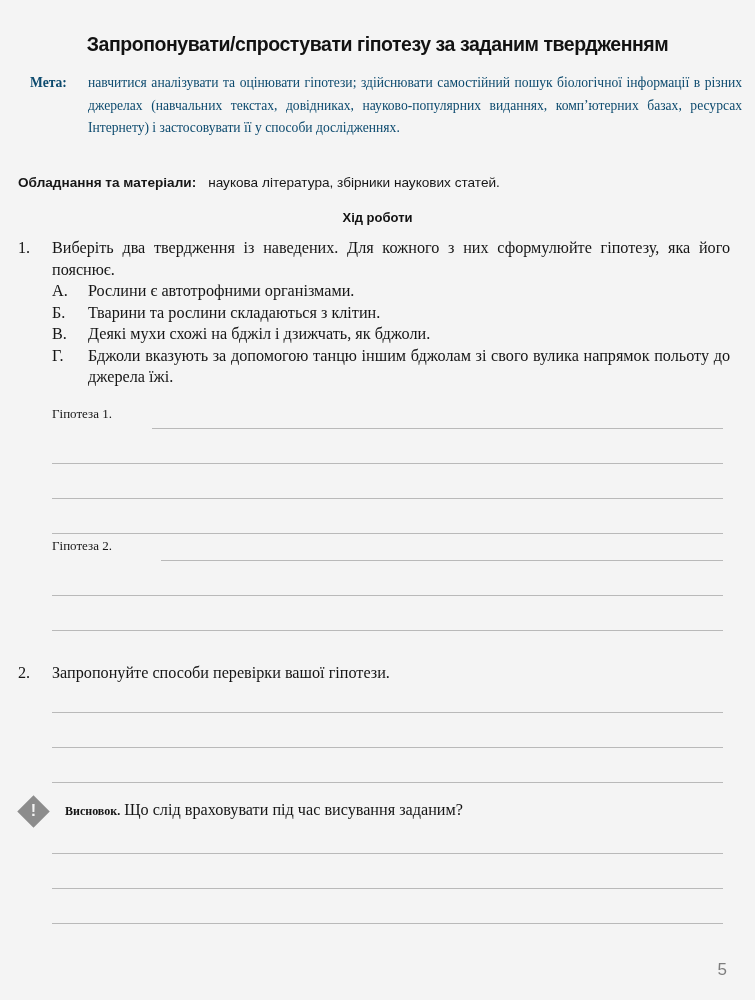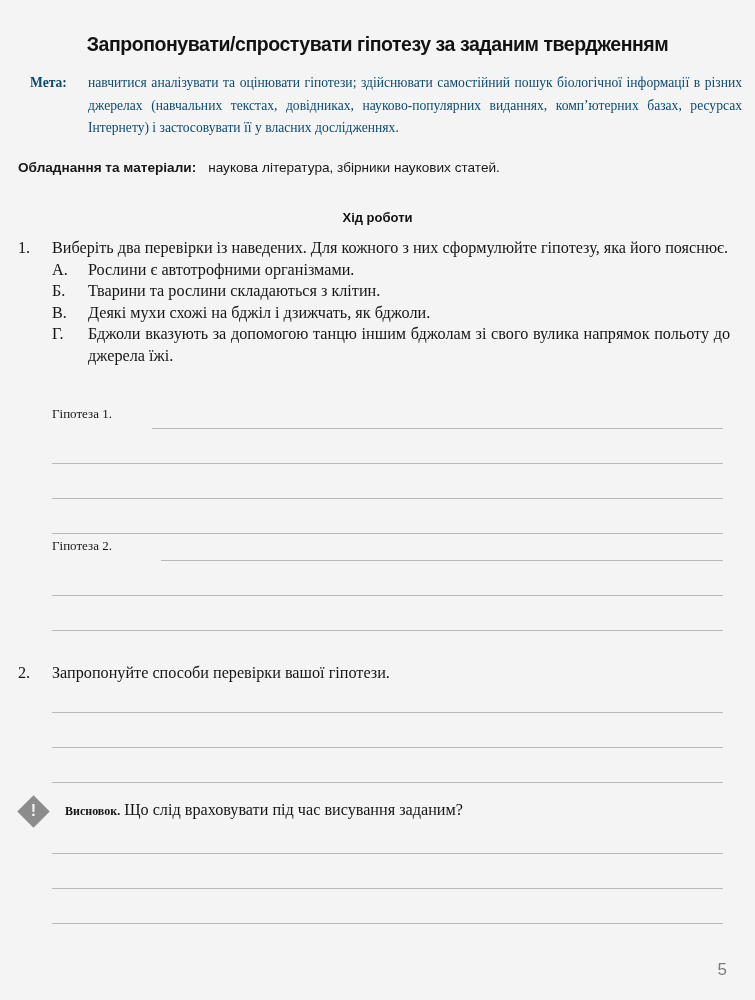--- a/index.html
+++ b/index.html
@@ -82,21 +82,21 @@
   }
   .meta-goal .meta-label {
     position: absolute;
     left: 0;
     top: 0;
   }
   .meta-goal .meta-text { display: block; }
 
   .meta-equipment {
     position: absolute;
-    top: 158px;
+    top: 173px;
     left: 18px;
     width: 712px;
     font-family: "Liberation Sans", "DejaVu Sans", sans-serif;
     font-size: 13.6px;
     line-height: 20px;
     color: #171717;
     white-space: nowrap;
   }
   .meta-equipment .meta-label { font-weight: bold; }
   .meta-equipment .meta-text { padding-left: 12px; }
@@ -253,34 +253,34 @@
 <body>
 
 <div class="page">
 
 
   <div class="pw-title">Запропонувати/спростувати гіпотезу за заданим твердженням</div>
 
   <div class="meta-block">
     <div class="meta-row meta-goal">
       <span class="meta-label">Мета:</span>
-      <span class="meta-text">навчитися аналізувати та оцінювати гіпотези; здійснювати самостійний пошук біологічної інформації в різних джерелах (навчальних текстах, довідниках, науково-популярних виданнях, комп’ютерних базах, ресурсах Інтернету) і застосовувати її у власних дослідженнях.</span>
+      <span class="meta-text">навчитися аналізувати та оцінювати гіпотези; здійснювати самостійний пошук біологічної інформації в різних джерелах (навчальних текстах, довідниках, науково-популярних виданнях, комп’ютерних базах, ресурсах Інтернету) і застосовувати її у способи дослідженнях.</span>
     </div>
   </div>
 
   <div class="meta-equipment">
     <span class="meta-label">Обладнання та матеріали:</span><span class="meta-text">наукова література, збірники наукових статей.</span>
   </div>
 
   <div class="section-heading">Хід роботи</div>
 
   <div class="task task-1">
     <div class="task-head">
       <span class="task-num">1.</span>
-      <span class="task-body">Виберіть два перевірки із наведених. Для кожного з них сформулюйте гіпотезу, яка його пояснює.</span>
+      <span class="task-body">Виберіть два твердження із наведених. Для кожного з них сформулюйте гіпотезу, яка його пояснює.</span>
     </div>
     <ul class="options">
       <li class="option">
         <span class="option-letter">А.</span>
         <span>Рослини є автотрофними організмами.</span>
       </li>
       <li class="option">
         <span class="option-letter">Б.</span>
         <span>Тварини та рослини складаються з клітин.</span>
       </li>

